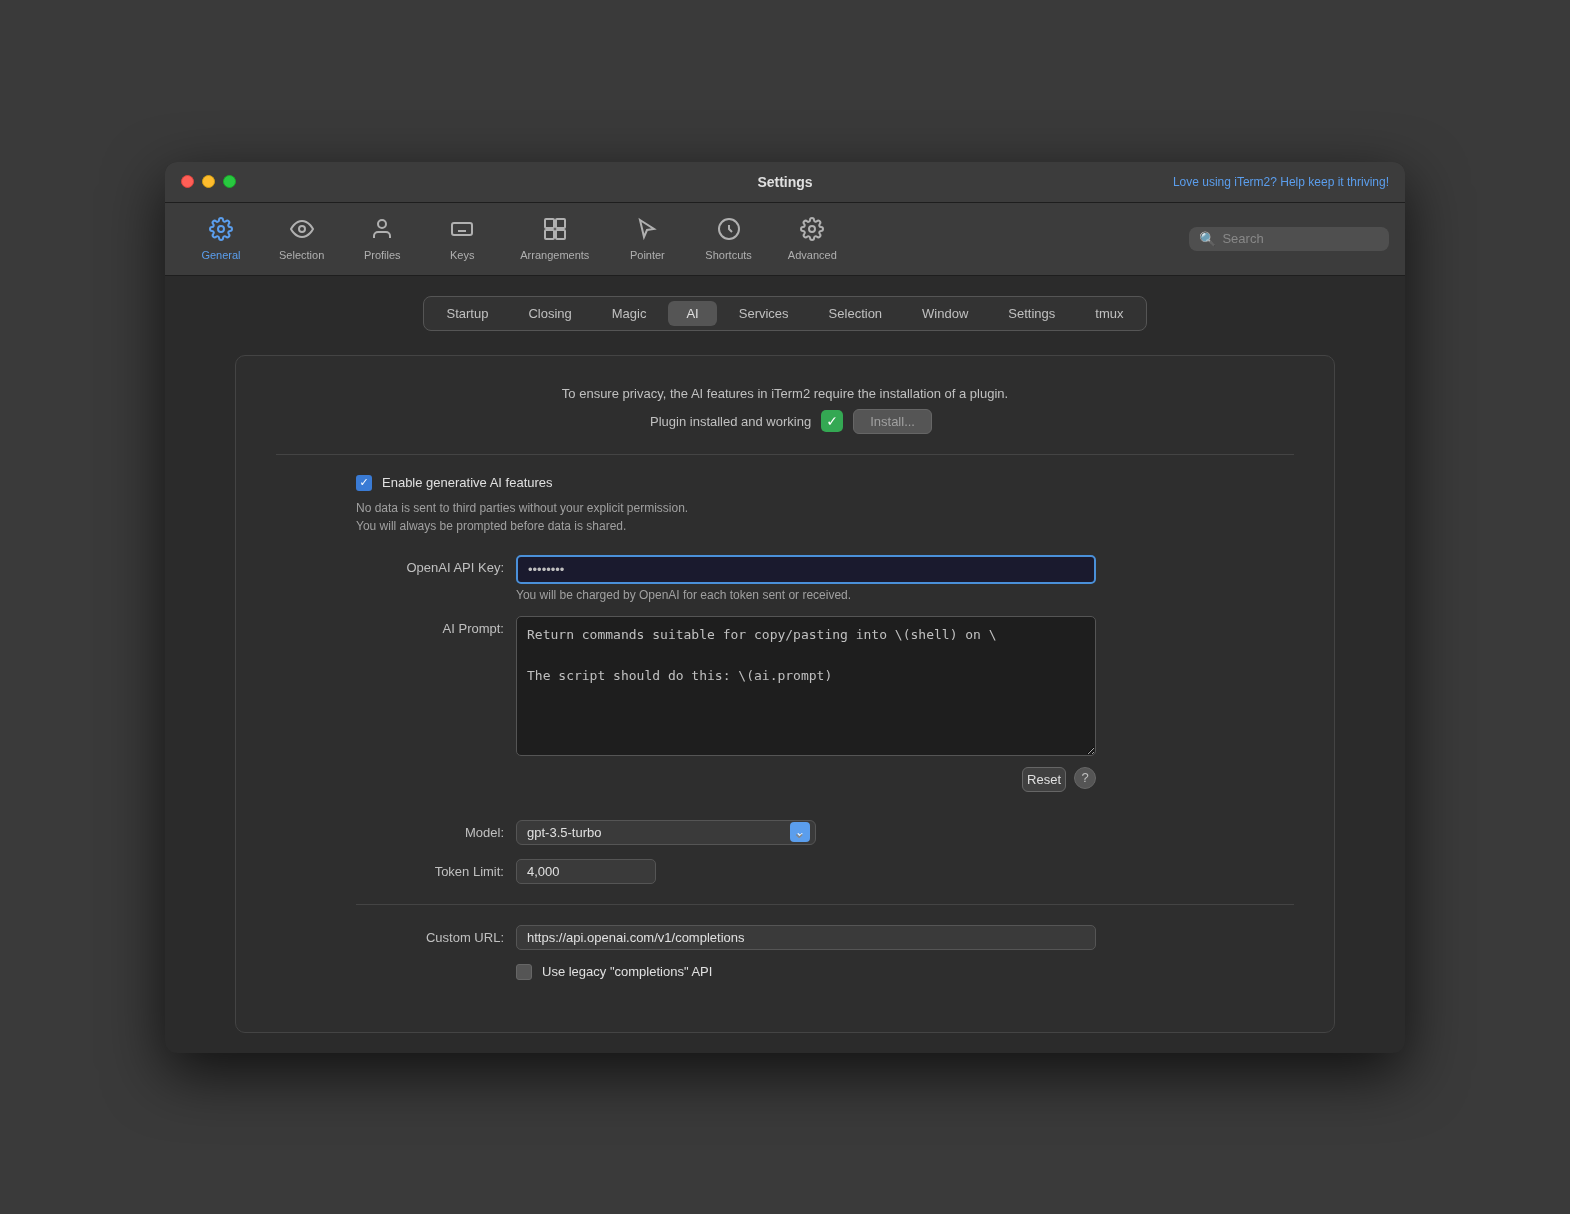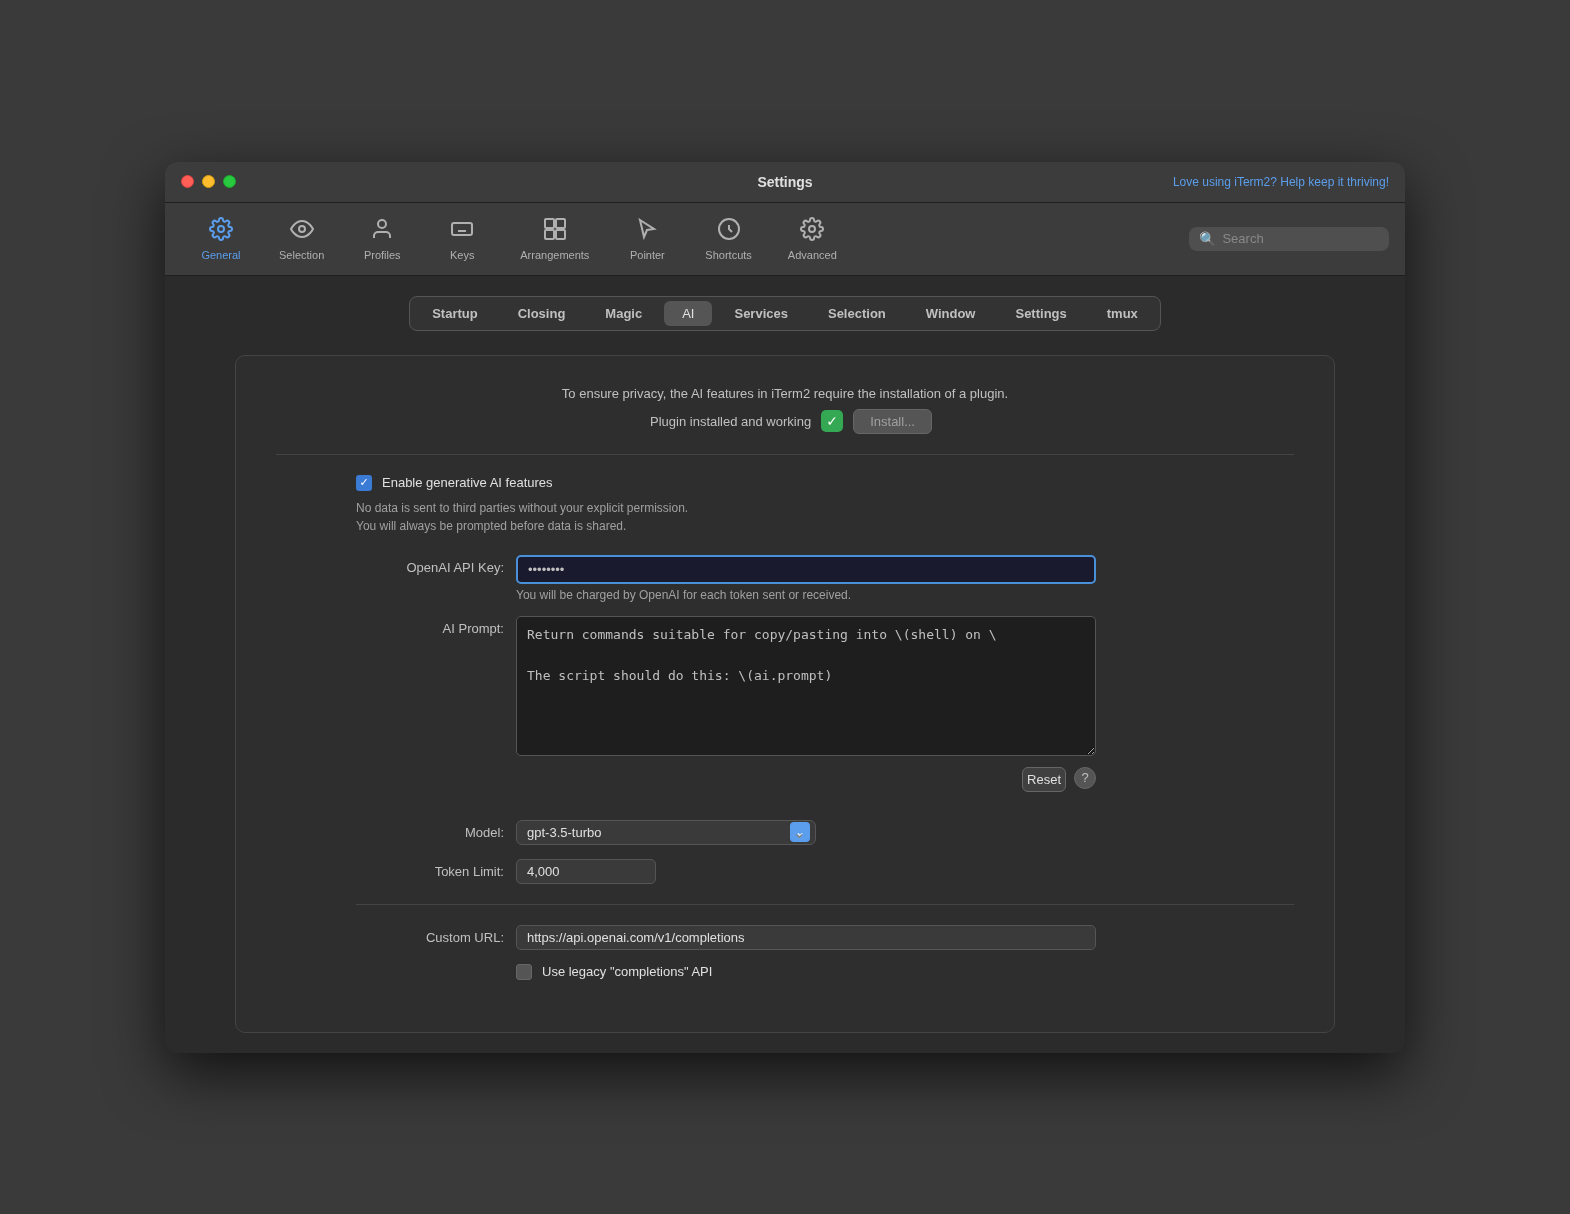--- a/index.html
+++ b/index.html
@@ -136,21 +136,20 @@
       margin-left: auto;
       margin-right: auto;
     }
     .subtab {
       padding: 5px 18px;
       border-radius: 6px;
       cursor: pointer;
       font-size: 13px;
       color: #c0c0c0;
       white-space: nowrap;
-      font-weight: bold;
     }
     .subtab.active {
       background: #555;
       color: #e0e0e0;
       font-weight: 500;
     }
     
     .panel {
       background: #2e2e2e;
       border: 1px solid #444;

